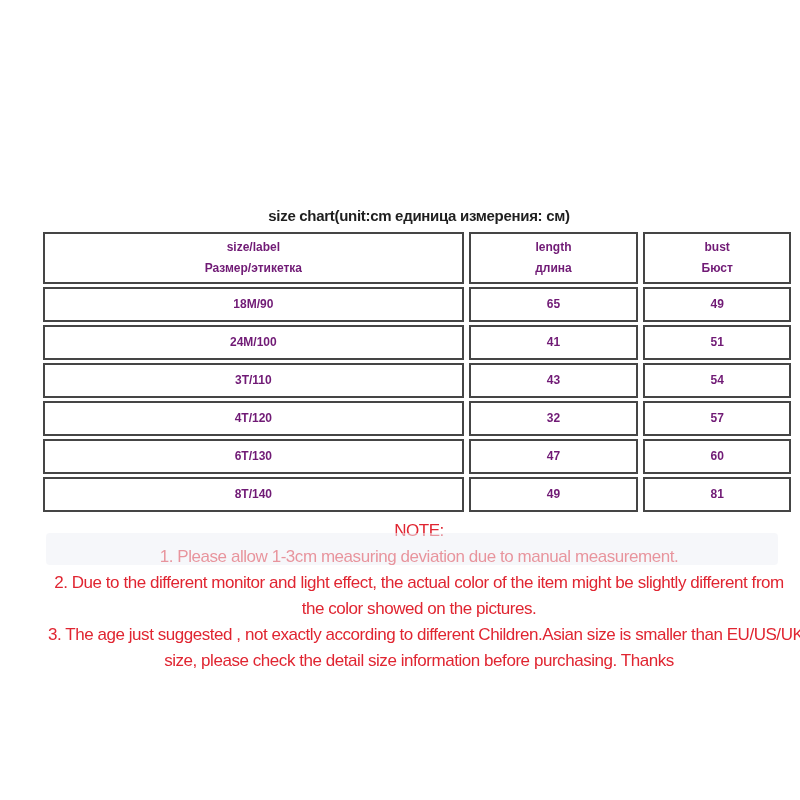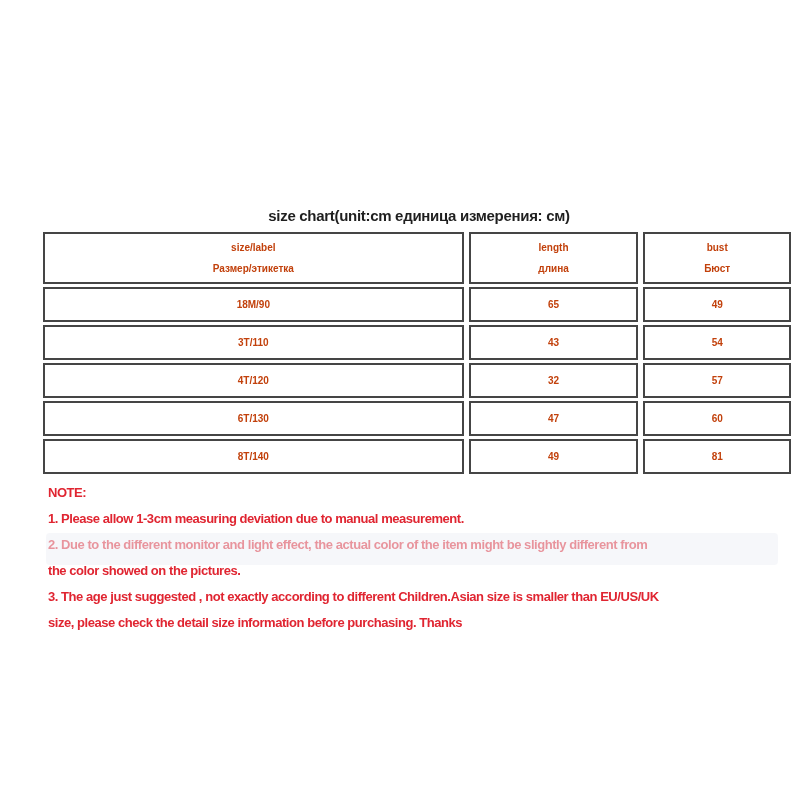--- a/index.html
+++ b/index.html
@@ -33,34 +33,35 @@
     border-collapse: separate;
     border-spacing: 5px 3px;
     margin-left: -2px;
   }
   table.size-table th,
   table.size-table td {
     border: 2px solid #454545;
     background: #ffffff;
     text-align: center;
     vertical-align: middle;
-    color: #c2410c;
+    color: #701a75;
     font-weight: bold;
-    font-size: 10px;
+    font-size: 12px;
   }
   table.size-table th { height: 38px; line-height: 17px; padding: 1px 2px; }
   table.size-table td { height: 35px; line-height: 15px; padding: 0 2px; }
   .col-size   { width: 57%; }
   .col-length { width: 23%; }
   .col-bust   { width: 20%; }
   .hdr-line { display: block; }
   .notes {
     margin-top: 5px;
-    font-weight: bold;
-    font-size: 13px;
+    text-align: center;
+    font-weight: normal;
+    font-size: 17px;
     letter-spacing: -0.45px;
     line-height: 22px;
   }
   .note-line { white-space: nowrap; }
   .band {
     position: absolute;
     top: 517px; left: 30px;
     width: 732px; height: 32px;
     background: #eef1f6;
     opacity: 0.55;
@@ -92,20 +93,25 @@
           </th>
         </tr>
       </thead>
       <tbody>
         <tr>
           <td class="col-size">18M/90</td>
           <td class="col-length">65</td>
           <td class="col-bust">49</td>
         </tr>
         <tr>
+          <td class="col-size">24M/100</td>
+          <td class="col-length">41</td>
+          <td class="col-bust">51</td>
+        </tr>
+        <tr>
           <td class="col-size">3T/110</td>
           <td class="col-length">43</td>
           <td class="col-bust">54</td>
         </tr>
         <tr>
           <td class="col-size">4T/120</td>
           <td class="col-length">32</td>
           <td class="col-bust">57</td>
         </tr>
         <tr>

